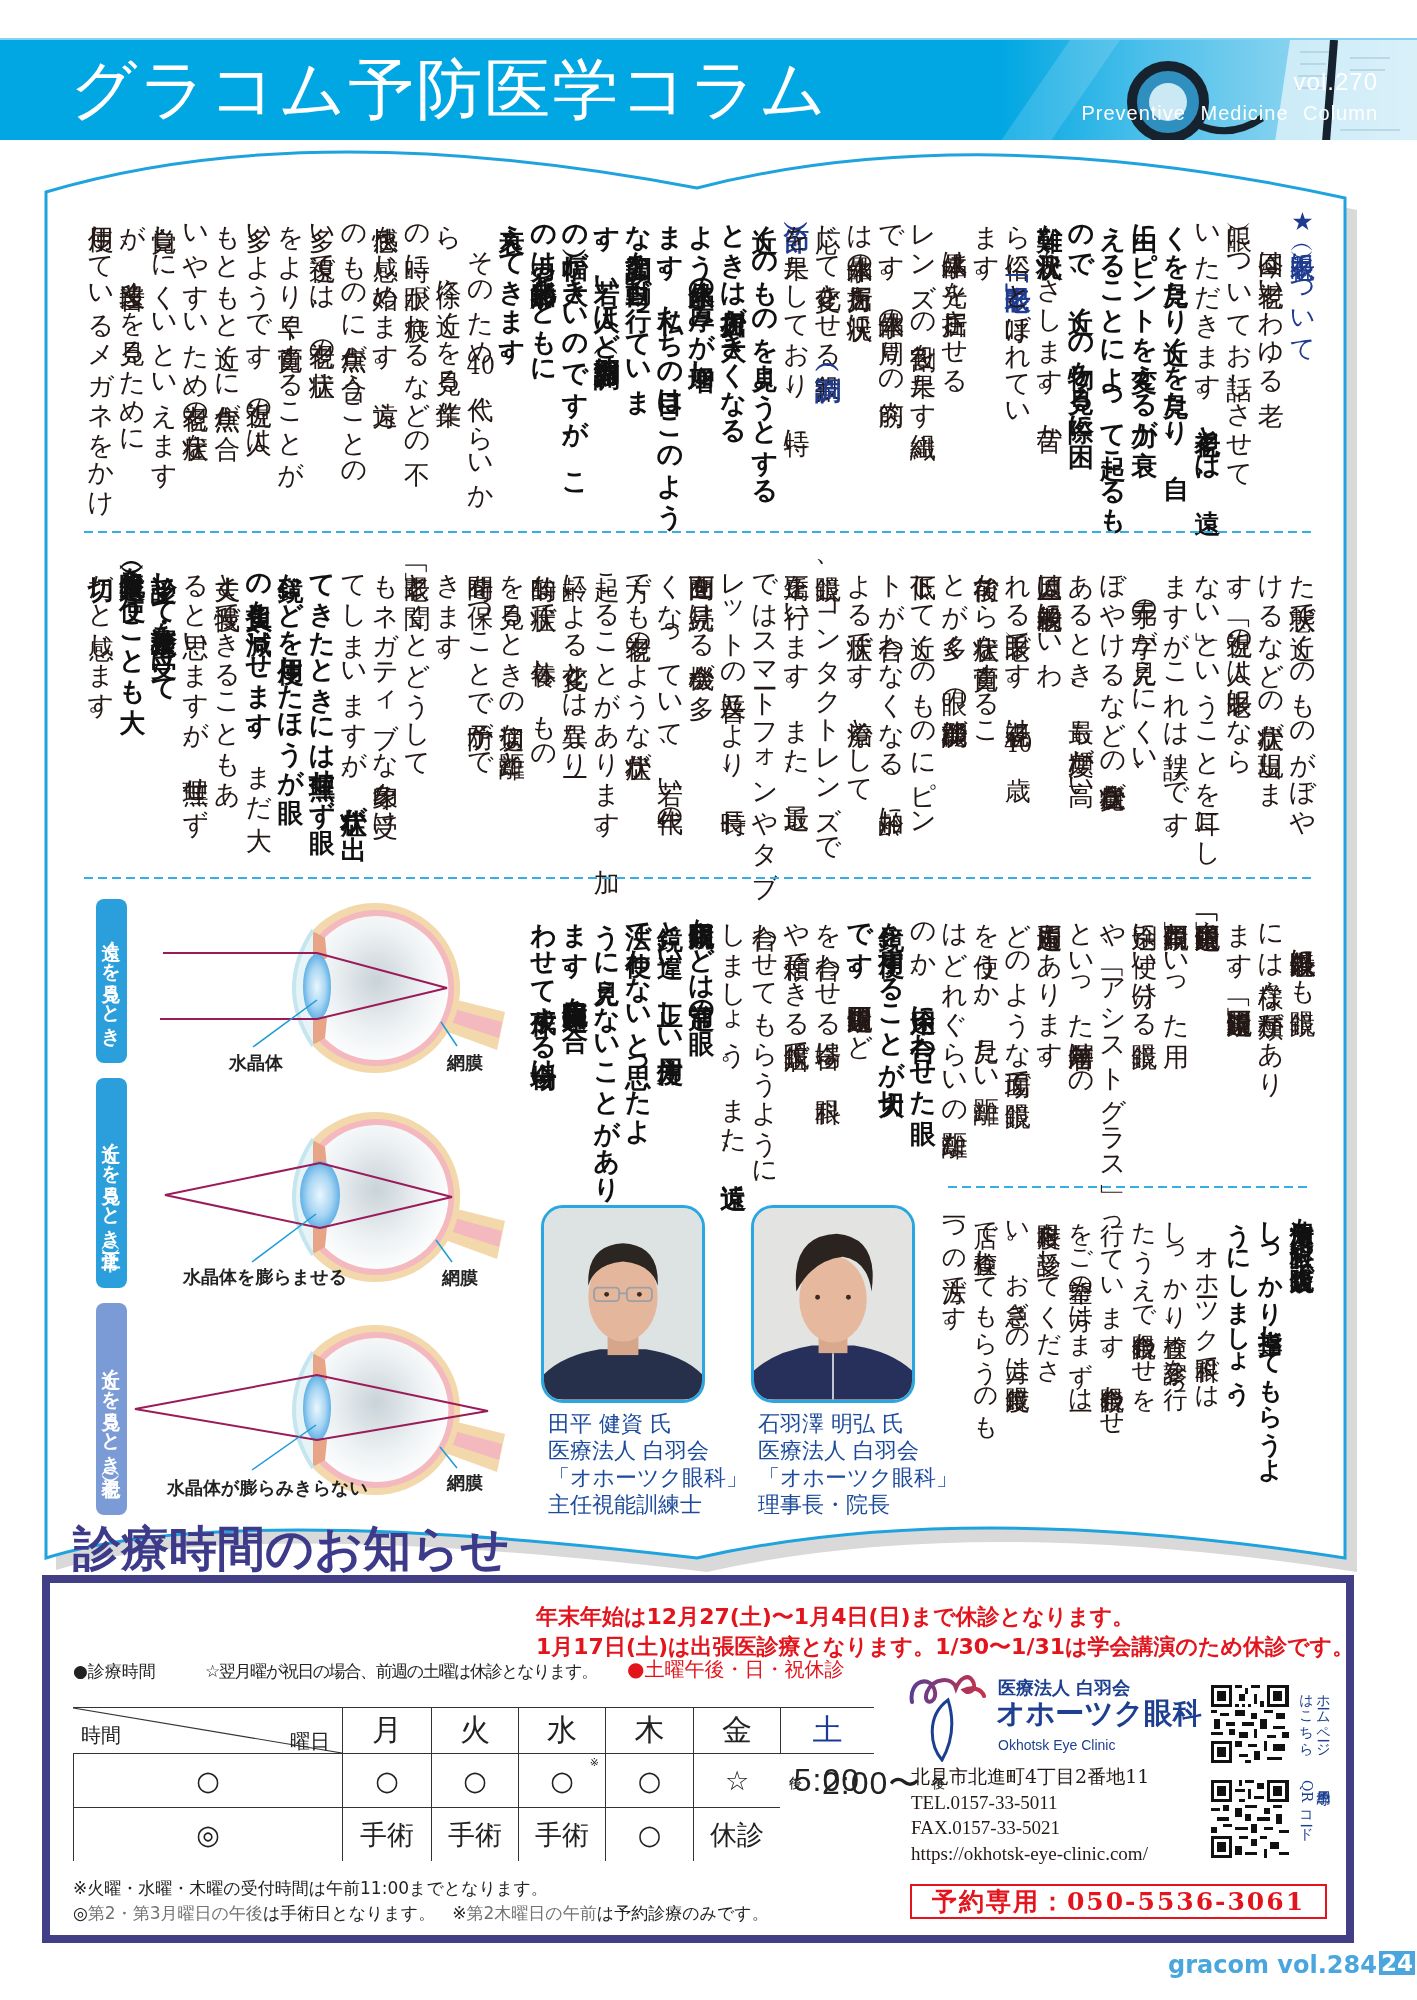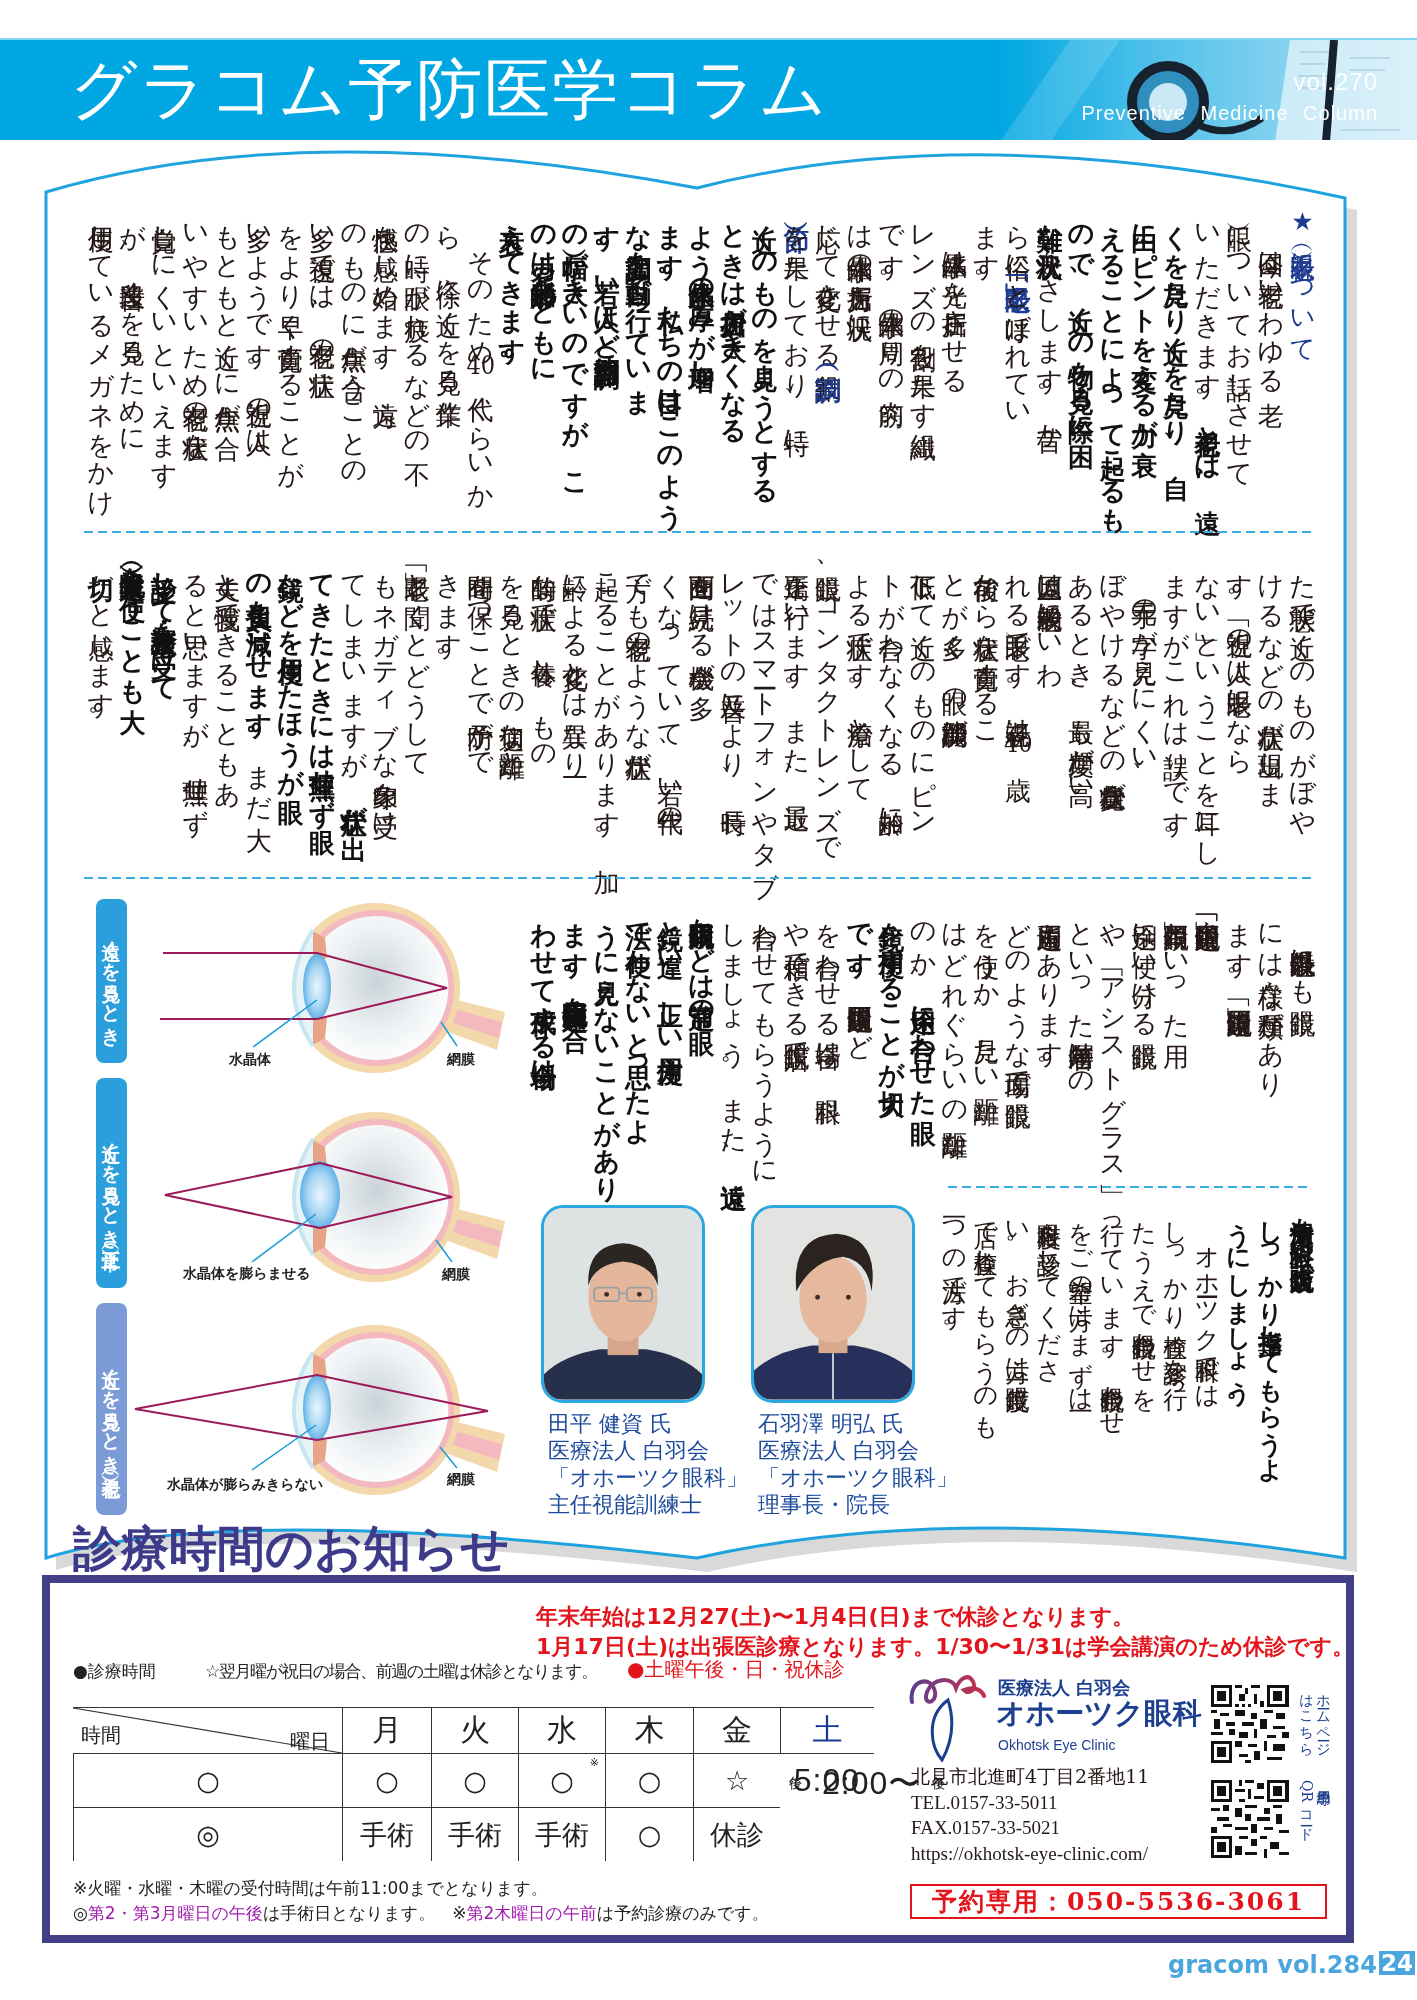--- a/index.html
+++ b/index.html
@@ -26,21 +26,21 @@
   .seg.b{font-family:"DejaVu Sans",sans-serif;font-weight:bold;color:#111111;letter-spacing:-1.3px;}
   .seg.bl{font-family:"DejaVu Sans",sans-serif;font-weight:bold;color:#1f3b8f;}
   .seg.h{font-family:"DejaVu Sans",sans-serif;color:#1f3b8f;font-size:25px;}
   .seg.tcy{text-combine-upright:all;}
 
   .divider{position:absolute;height:2px;background:repeating-linear-gradient(90deg,#35aee4 0 9px,transparent 9px 14px);}
 
   
   .eye-svg{position:absolute;left:80px;top:890px;width:450px;height:640px;}
   .pill{position:absolute;left:96px;width:31px;border-radius:8px;writing-mode:vertical-rl;color:#ffffff;font-size:19px;line-height:31px;text-align:center;font-family:"DejaVu Sans",sans-serif;font-weight:bold;white-space:nowrap;box-sizing:border-box;}
-  .eye-label{position:absolute;font-family:"DejaVu Sans",sans-serif;font-size:14px;color:#222222;font-weight:bold;white-space:nowrap;}
+  .eye-label{position:absolute;font-family:"DejaVu Sans",sans-serif;font-size:18px;color:#222222;font-weight:bold;white-space:nowrap;}
 
   
   .photo{position:absolute;top:1205px;width:164px;height:198px;border:3px solid #2aa6e0;border-radius:22px;overflow:hidden;background:#dde3e2;box-sizing:border-box;}
   .photo svg{display:block;width:100%;height:100%;}
   .caption{position:absolute;top:1410px;font-size:22px;line-height:27px;color:#1d4b9c;font-family:"DejaVu Sans",sans-serif;white-space:nowrap;}
 
   
   .infobox{position:absolute;left:42px;top:1575px;width:1312px;height:368px;border:8px solid #433f86;box-sizing:border-box;background:#ffffff;}
   .notice-title{position:absolute;left:73px;top:1520px;font-size:48px;line-height:56px;color:#3d3a8a;font-weight:bold;white-space:nowrap;}
   .alert{position:absolute;left:536px;font-size:22px;line-height:30px;font-weight:bold;color:#e3141c;white-space:nowrap;}
@@ -55,21 +55,21 @@
   .sched .dayh{font-size:30px;}
   .sched .dayh.sat{color:#1a3a9a;}
   .sched .v{font-size:27px;}
   .corner-day{position:absolute;right:12px;top:20px;font-size:20px;}
   .corner-time{position:absolute;left:8px;bottom:4px;font-size:20px;}
   .time-cell{justify-content:flex-start !important;}
   .ampm{position:absolute;writing-mode:vertical-rl;font-size:13px;line-height:14px;letter-spacing:0;}
   .tnum{position:absolute;font-family:"Liberation Sans",sans-serif;font-size:32px;letter-spacing:1px;white-space:nowrap;}
   .mark{position:absolute;right:6px;top:2px;font-size:11px;}
   .footnote{position:absolute;left:73px;font-size:17px;line-height:22px;color:#222;white-space:nowrap;}
-  .footnote .red{color:#a21caf;}
+  .footnote .red{color:#737373;}
 
   .logo{position:absolute;left:908px;top:1672px;width:78px;height:90px;}
   .clinic-corp{position:absolute;left:998px;top:1676px;font-size:18px;color:#1d3f8f;font-weight:bold;white-space:nowrap;}
   .clinic-name{position:absolute;left:996px;top:1696px;font-size:29px;line-height:34px;color:#1d3f8f;font-weight:bold;white-space:nowrap;}
   .clinic-en{position:absolute;left:998px;top:1737px;font-size:14px;color:#1d3f8f;font-family:"Liberation Sans",sans-serif;white-space:nowrap;}
   .address{position:absolute;left:911px;top:1764px;font-family:"Liberation Serif",serif;font-size:19px;line-height:25.5px;color:#231815;white-space:nowrap;}
   .address div{font-family:"DejaVu Serif",serif;}
   .address .latin{font-family:"Liberation Serif",serif;}
   .qr{position:absolute;left:1210px;width:79px;height:78px;}
   .qr-label{position:absolute;left:1296px;width:36px;height:86px;writing-mode:vertical-rl;font-size:14px;line-height:17px;color:#1d3f8f;font-family:"DejaVu Serif",serif;white-space:nowrap;}

